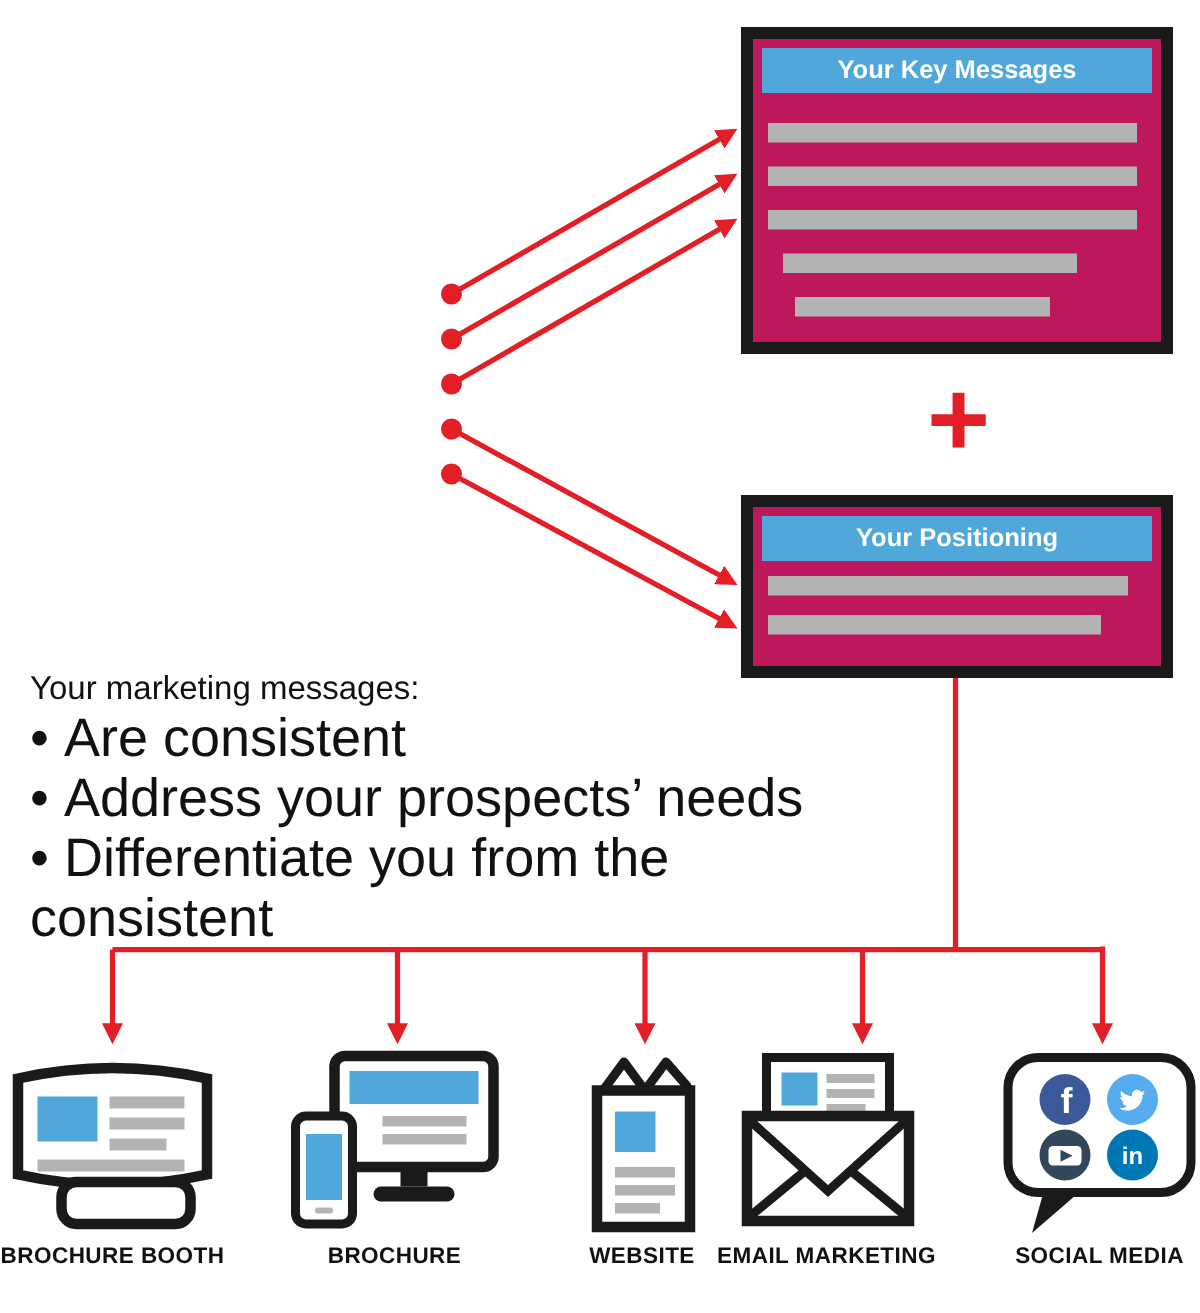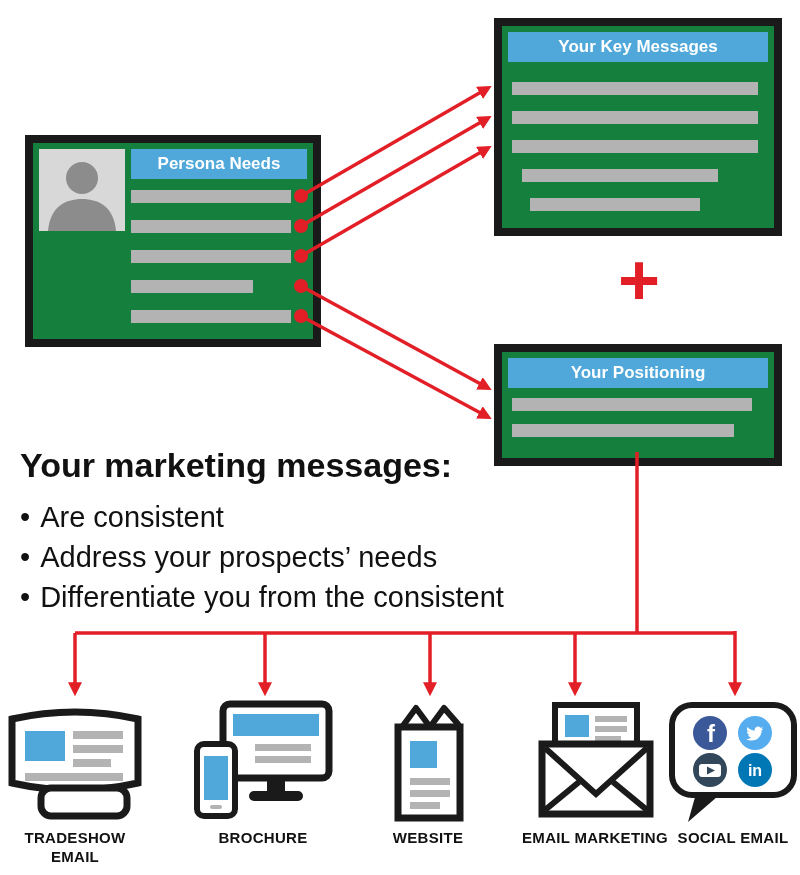--- a/index.html
+++ b/index.html
@@ -6,46 +6,46 @@
   html,body { background:#fff; font-family:"Liberation Sans", sans-serif; color:#111; }
   .canvas { position:relative; width:800px; height:875px; background:#fff; overflow:hidden; }
 
   
   .connectors { position:absolute; left:0; top:0; z-index:3; pointer-events:none; }
   .red-line { stroke:var(--red); stroke-width:3.5; fill:none; }
   .red-dot  { fill:var(--red); }
   .arrow-head { fill:var(--red); }
 
   
-  .panel { position:absolute; background:#15803d; border:8px solid var(--outline); z-index:2; }
+  .panel { position:absolute; background:#be185d; border:8px solid var(--outline); z-index:2; }
   .panel-header { position:absolute; height:30px; line-height:30px; background:var(--blue);
                   color:#fff; font-weight:bold; font-size:17px; text-align:center; }
   .bar { position:absolute; height:13px; background:var(--gray_bar); }
 
   .persona   { left:25px;  top:135px; width:296px; height:212px; }
   .keymsgs   { left:494px; top:18px;  width:288px; height:218px; }
-  .positioning { left:494px; top:344px; width:288px; height:122px; }
+  .positioning { left:494px; top:330px; width:288px; height:122px; }
 
   .avatar { position:absolute; left:6px; top:6px; width:86px; height:82px; background:var(--avatar_bg); }
   .fill-avatar { fill:var(--avatar_fg); }
 
   .plus { position:absolute; left:607px; top:243px; width:64px; height:74px; z-index:2;
           color:var(--red); font-size:72px; font-weight:bold; line-height:74px; text-align:center; }
 
   .message-block { position:absolute; left:20px; top:446px; width:560px; z-index:2; }
-  .message-heading { font-size:34px; font-weight:bold; margin-bottom:12px; }
-  .bullet-line { font-size:29px; line-height:40px; }
+  .message-heading { font-size:22px; font-weight:normal; margin-bottom:0; }
+  .bullet-line { font-size:36px; line-height:40px; }
   .bullet-line .dot { margin-right:10px; }
 
   .channel { position:absolute; top:700px; width:150px; display:flex; flex-direction:column;
              align-items:center; z-index:2; }
   .channel-icon { width:140px; height:125px; display:block; }
   .channel-label { margin-top:4px; font-size:15px; font-weight:bold; text-align:center;
                    line-height:1.25; letter-spacing:0.3px; color:#111; }
-  .ch-1 { left:0; } .ch-2 { left:188px; } .ch-3 { left:353px; } .ch-4 { left:520px;justify-content:center; } .ch-5 { left:658px; }
+  .ch-1 { left:0; } .ch-2 { left:188px; } .ch-3 { left:353px; } .ch-4 { left:476px;justify-content:center; } .ch-5 { left:658px; }
 
   
   .oln { stroke:var(--outline); stroke-width:7; fill:#fff; }
   .oln6 { stroke:var(--outline); stroke-width:6; fill:#fff; }
   .ln6 { stroke:var(--outline); stroke-width:6; fill:none; }
   .fill-blue { fill:var(--blue); }
   .fill-gray { fill:var(--gray_bar); }
   .fill-ink  { fill:var(--outline); }
   .social-glyph { fill:#fff; font-weight:bold; text-anchor:middle; font-family:"Liberation Sans", sans-serif; }
 </style>
@@ -80,34 +80,20 @@
       <path class="red-line" d="M637,452 L637,633"></path>
       <path class="red-line" d="M75,633 L735,633"></path>
       <line class="red-line" x1="75" y1="633" x2="75" y2="692" marker-end="url(#ah)"></line>
       <line class="red-line" x1="265" y1="633" x2="265" y2="692" marker-end="url(#ah)"></line>
       <line class="red-line" x1="430" y1="633" x2="430" y2="692" marker-end="url(#ah)"></line>
       <line class="red-line" x1="575" y1="633" x2="575" y2="692" marker-end="url(#ah)"></line>
       <line class="red-line" x1="735" y1="631" x2="735" y2="692" marker-end="url(#ah)"></line>
     </g>
   </svg>
 
-  <div class="panel persona">
-    <div class="avatar">
-      <svg width="86" height="82" viewBox="0 0 86 82">
-        <circle class="fill-avatar" cx="43" cy="29" r="16"></circle>
-        <path class="fill-avatar" d="M9,82 C11,58 26,50 43,50 C60,50 75,58 77,82 Z"></path>
-      </svg>
-    </div>
-    <div class="panel-header" style="left:98px; right:6px; top:6px;">Persona Needs</div>
-    <div class="bar" style="left:98px; top:47px;  width:160px;"></div>
-    <div class="bar" style="left:98px; top:77px;  width:160px;"></div>
-    <div class="bar" style="left:98px; top:107px; width:160px;"></div>
-    <div class="bar" style="left:98px; top:137px; width:122px;"></div>
-    <div class="bar" style="left:98px; top:167px; width:160px;"></div>
-  </div>
 
   <div class="panel keymsgs">
     <div class="panel-header" style="left:6px; right:6px; top:6px;">Your Key Messages</div>
     <div class="bar" style="left:10px; top:56px;  width:246px;"></div>
     <div class="bar" style="left:10px; top:85px;  width:246px;"></div>
     <div class="bar" style="left:10px; top:114px; width:246px;"></div>
     <div class="bar" style="left:20px; top:143px; width:196px;"></div>
     <div class="bar" style="left:28px; top:172px; width:170px;"></div>
   </div>
 
@@ -135,21 +121,21 @@
   <div class="channel ch-1">
     <svg class="channel-icon" viewBox="0 0 140 125">
       <path class="oln" d="M7,19 Q70,5 133,19 L133,83 Q70,97 7,83 Z"></path>
       <rect class="fill-blue" x="20" y="31" width="40" height="30"></rect>
       <rect class="fill-gray" x="68" y="31" width="50" height="8"></rect>
       <rect class="fill-gray" x="68" y="45" width="50" height="8"></rect>
       <rect class="fill-gray" x="68" y="59" width="38" height="8"></rect>
       <rect class="fill-gray" x="20" y="73" width="98" height="8"></rect>
       <rect class="oln" x="36" y="88" width="86" height="28" rx="10"></rect>
     </svg>
-    <div class="channel-label">TRADESHOW EMAIL</div>
+    <div class="channel-label">BROCHURE BOOTH</div>
   </div>
 
   <div class="channel ch-2">
     <svg class="channel-icon" viewBox="0 0 140 125">
       <rect class="oln" x="30" y="4" width="106" height="74" rx="7"></rect>
       <rect class="fill-blue" x="40" y="14" width="86" height="22"></rect>
       <rect class="fill-gray" x="62" y="44" width="56" height="7"></rect>
       <rect class="fill-gray" x="62" y="56" width="56" height="7"></rect>
       <rect class="fill-ink" x="74" y="78" width="18" height="13"></rect>
       <rect class="fill-ink" x="56" y="91" width="54" height="10" rx="5"></rect>
@@ -194,16 +180,16 @@
       <circle cx="47" cy="33" r="17" fill="#3B5998"></circle>
       <text x="48" y="42" class="social-glyph" style="font-size:24px">f</text>
       <circle cx="92" cy="33" r="17" fill="#55ACEE"></circle>
       <path fill="#fff" transform="translate(83,26.5)" d="M17.3,1.9c-0.6,0.3-1.3,0.5-2,0.6c0.7-0.4,1.3-1.1,1.5-1.9c-0.7,0.4-1.4,0.7-2.2,0.9C14,0.5,13.1,0,12.1,0c-1.9,0-3.5,1.6-3.5,3.5c0,0.3,0,0.5,0.1,0.8C5.8,4.1,3.2,2.7,1.5,0.6C1.2,1.2,1,1.8,1,2.4c0,1.2,0.6,2.3,1.6,2.9C2,5.3,1.4,5.1,0.9,4.9v0c0,1.7,1.2,3.1,2.8,3.5C3.4,8.4,3.1,8.5,2.8,8.5c-0.2,0-0.4,0-0.7-0.1c0.5,1.4,1.8,2.4,3.3,2.5c-1.2,0.9-2.7,1.5-4.4,1.5c-0.3,0-0.6,0-0.8,0C1.8,13.4,3.6,14,5.6,14c6.5,0,10.1-5.4,10.1-10.1c0-0.2,0-0.3,0-0.5C16.3,3.4,16.9,2.7,17.3,1.9z"></path>
       <circle cx="47" cy="70" r="17" fill="#33475B"></circle>
       <rect x="36" y="64" width="22" height="13" rx="3" fill="#fff"></rect>
       <path d="M44,66.5 L52,70.5 L44,74.5 Z" fill="#33475B"></path>
       <circle cx="92" cy="70" r="17" fill="#0077B5"></circle>
       <text x="92" y="76" class="social-glyph" style="font-size:16px">in</text>
     </svg>
-    <div class="channel-label">SOCIAL EMAIL</div>
+    <div class="channel-label">SOCIAL MEDIA</div>
   </div>
 
 </div>
 
 </body></html>

